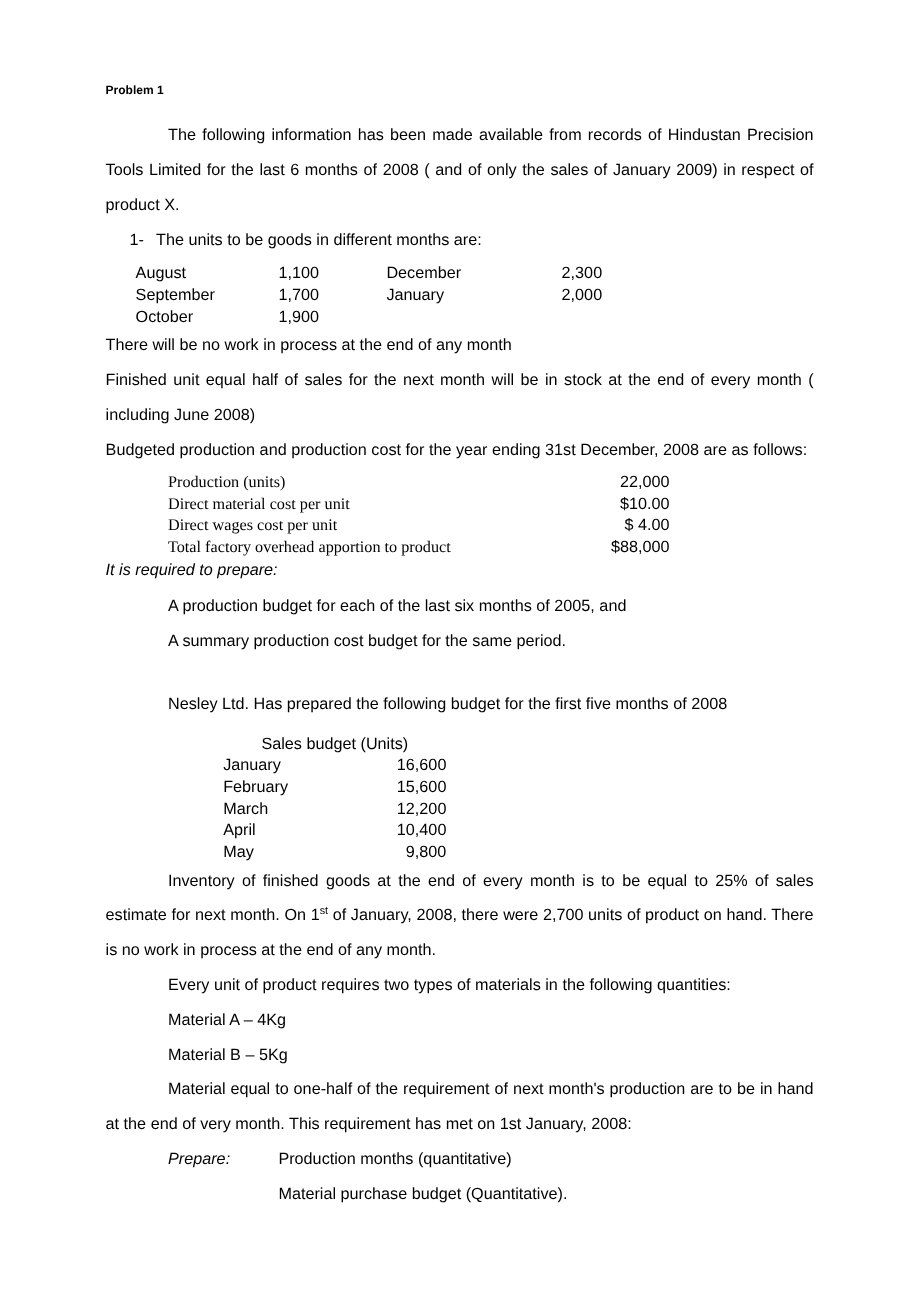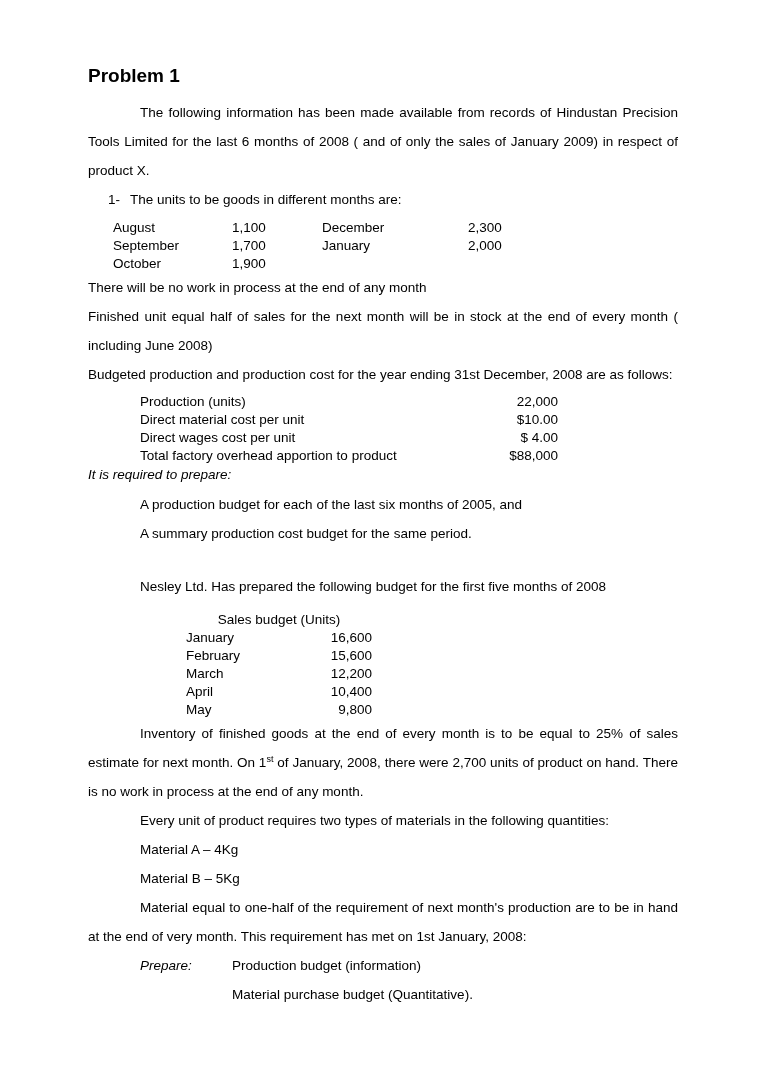--- a/index.html
+++ b/index.html
@@ -21,21 +21,21 @@
     background: #ffffff;
     overflow: hidden;
   }
   .content {
     position: absolute;
     left: 88px;
     top: 68px;
     width: 590px;
   }
   .heading {
-    font-size: 19px;
+    font-size: 10px;
     font-weight: bold;
     line-height: 16px;
     margin: 0;
   }
   .para {
     font-size: 13.5px;
     line-height: 29px;
     margin: 0;
     text-align: justify;
     text-justify: inter-word;
@@ -87,21 +87,21 @@
   table.cost-table {
     border-collapse: collapse;
     margin-left: 52px;
     font-size: 13.5px;
   }
   table.cost-table td {
     padding: 0;
     line-height: 18px;
     white-space: nowrap;
   }
-  td.cost-label { width: 310px; }
+  td.cost-label { width: 310px; font-family: Liberation Serif, serif; }
   td.cost-value { width: 108px; text-align: right; }
 
   .italic-line {
     font-size: 13.5px;
     line-height: 19px;
     font-style: italic;
     margin: 0;
   }
 
   
@@ -261,18 +261,18 @@
 
     <p class="para nojust indent-1">Every unit of product requires two types of materials in the following quantities:</p>
 
     <p class="para nojust indent-1">Material A – 4Kg</p>
 
     <p class="para nojust indent-1">Material B – 5Kg</p>
 
     <p class="para first-indent">Material equal to one-half of the requirement of next month's production are to be in hand at the end of very month. This requirement has met on 1st January, 2008:</p>
 
     <p class="prepare-row">
-      <span class="pk">Prepare:</span><span class="pv">Production budget (information)</span>
+      <span class="pk">Prepare:</span><span class="pv">Production months (quantitative)</span>
     </p>
     <p class="prepare-sub">Material purchase budget (Quantitative).</p>
 
   </div>
 </div>
 
 </body></html>

